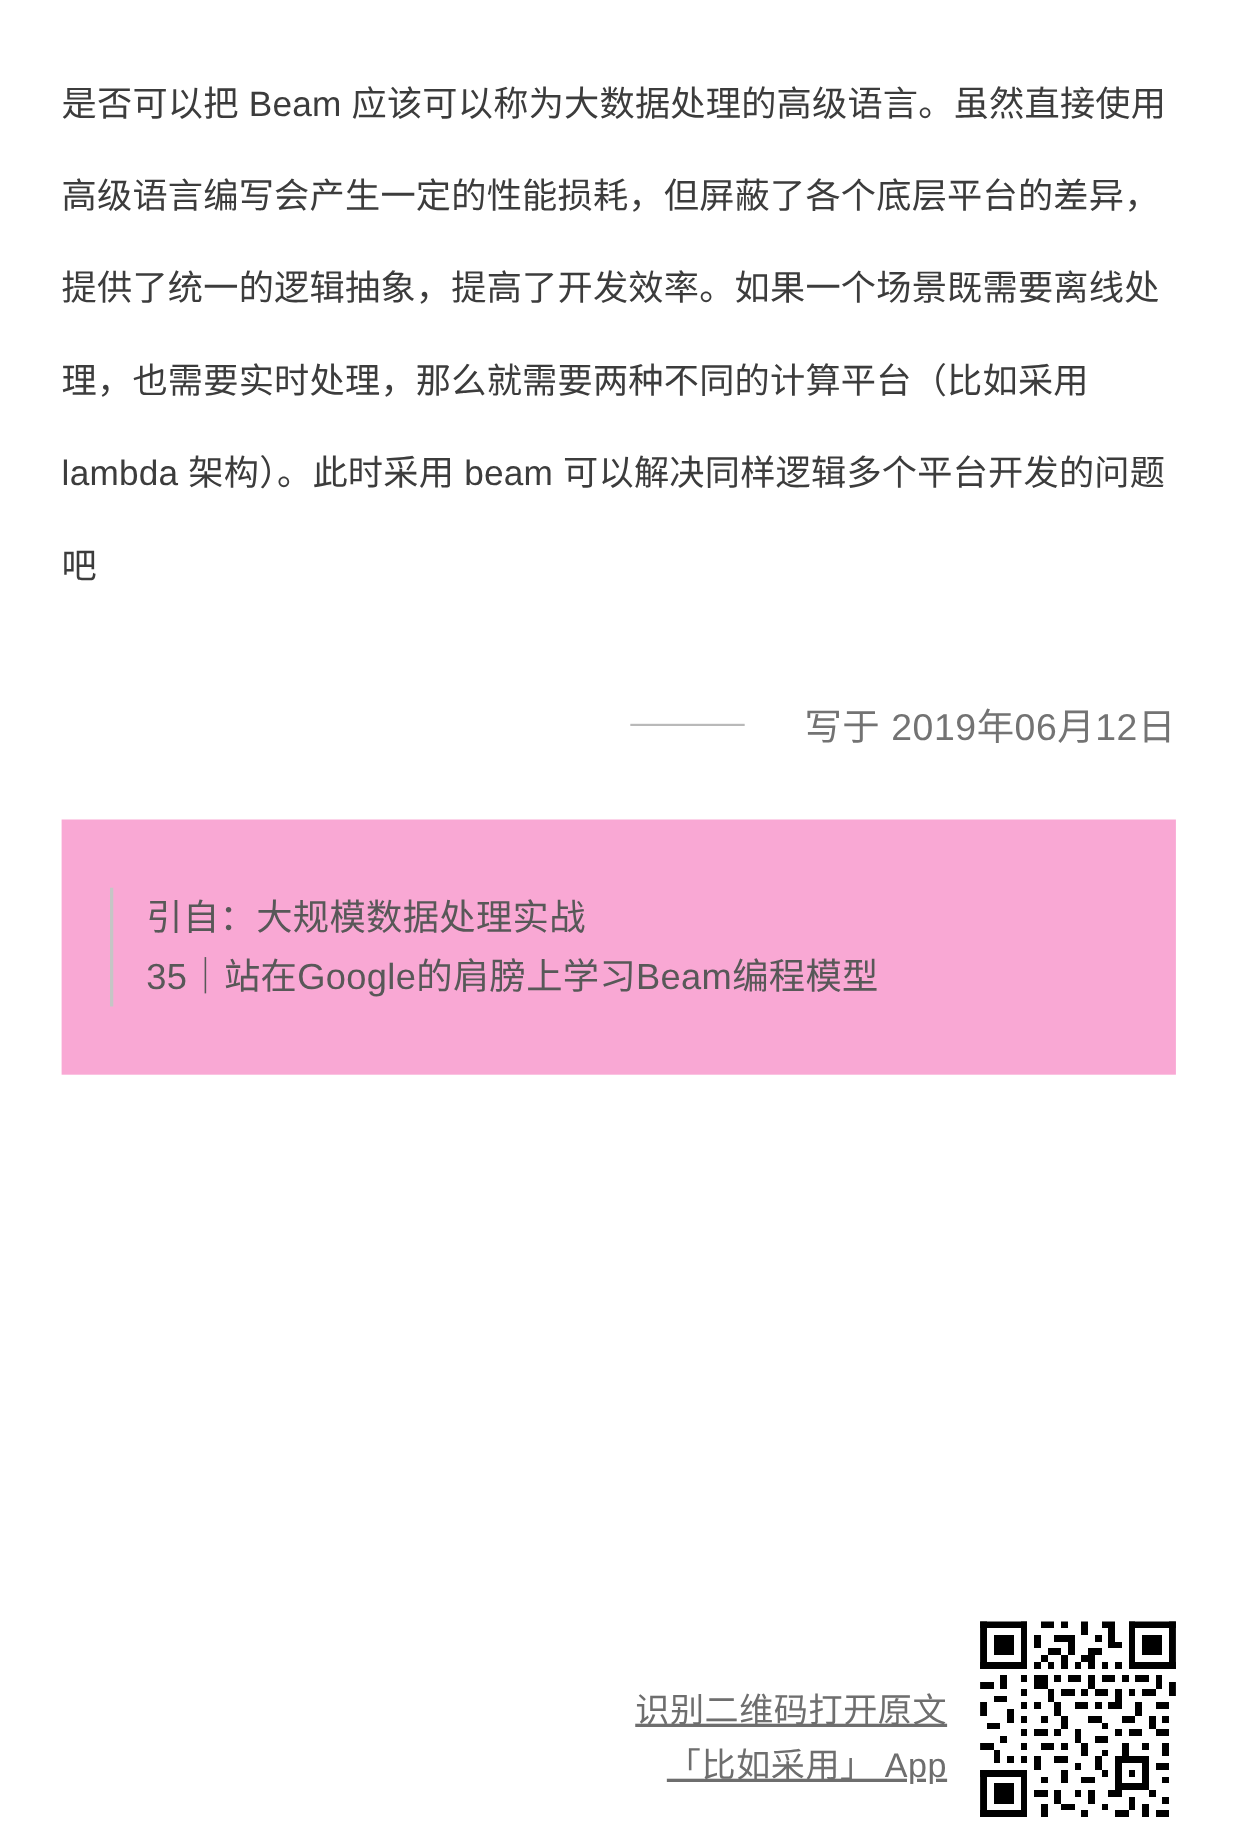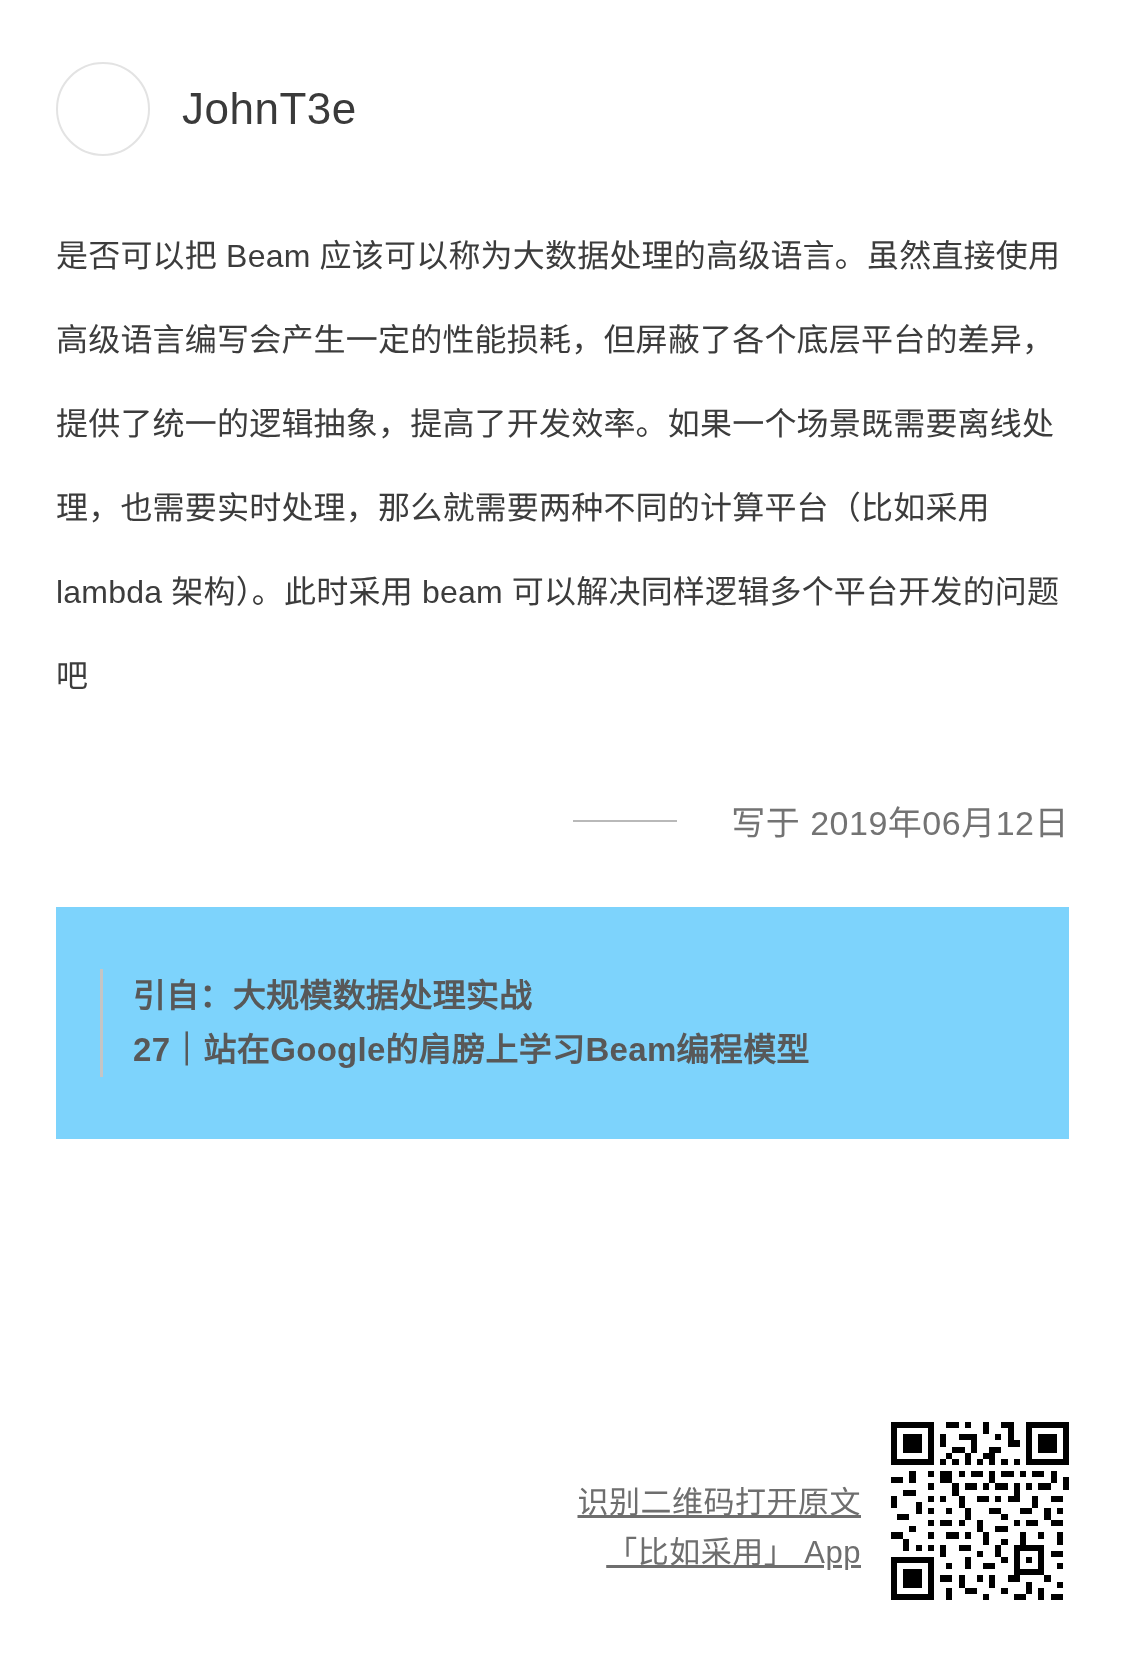--- a/index.html
+++ b/index.html
@@ -74,24 +74,23 @@
   .dateline .date-text {
     font-size: 34px;
     color: #737373;
     letter-spacing: 0.5px;
     margin-left: 32px;
   }
 
   
   .quote-box {
     margin-top: 62px;
-    background: #7dd3fc;
+    background: #f9a8d4;
     padding: 62px 48px 62px 44px;
     box-sizing: border-box;
-    font-weight: bold;
   }
   .quote-inner {
     border-left: 3px solid #c5c5c5;
     padding-left: 30px;
   }
   .quote-line {
     font-size: 33px;
     line-height: 54px;
     color: #585858;
     letter-spacing: 0.3px;
@@ -122,36 +121,32 @@
     height: 178px;
     background: #ffffff;
     flex: 0 0 auto;
   }
 </style>
 </head>
 <body>
 
 <div class="card">
 
-  <div class="header">
-    <div class="avatar"></div>
-    <div class="username">JohnT3e</div>
-  </div>
 
   <div class="comment">是否可以把 Beam 应该可以称为大数据处理的高级语言。虽然直接使用高级语言编写会产生一定的性能损耗，但屏蔽了各个底层平台的差异，提供了统一的逻辑抽象，提高了开发效率。如果一个场景既需要离线处理，也需要实时处理，那么就需要两种不同的计算平台（比如采用 lambda 架构）。此时采用 beam 可以解决同样逻辑多个平台开发的问题吧</div>
 
   <div class="dateline">
     <div class="rule"></div>
     <div class="date-text">写于 2019年06月12日</div>
   </div>
 
   <div class="quote-box">
     <div class="quote-inner">
       <div class="quote-line">引自：大规模数据处理实战</div>
-      <div class="quote-line">27｜站在Google的肩膀上学习Beam编程模型</div>
+      <div class="quote-line">35｜站在Google的肩膀上学习Beam编程模型</div>
     </div>
   </div>
 
   <div class="footer">
     <div class="footer-text">
       <div>识别二维码打开原文</div>
       <div>「比如采用」 App</div>
     </div>
     <div class="qr">
       <svg viewBox="0 0 29 29" width="178" height="178" shape-rendering="crispEdges" aria-hidden="true">

